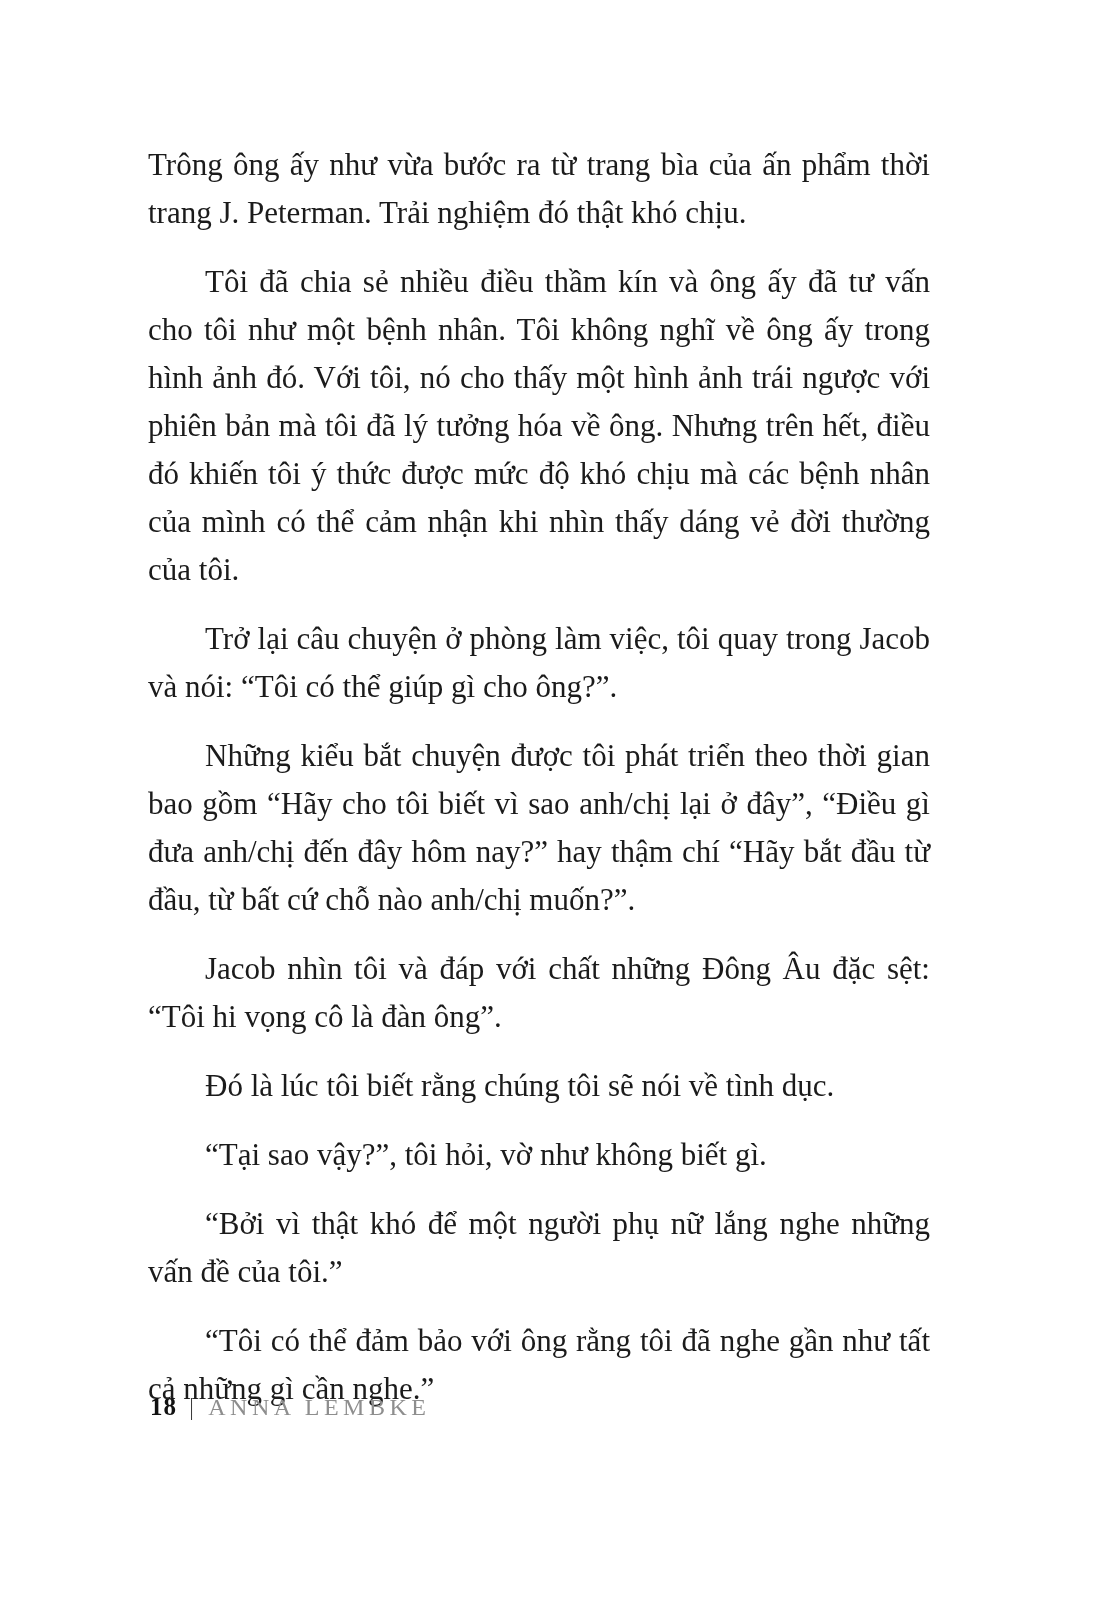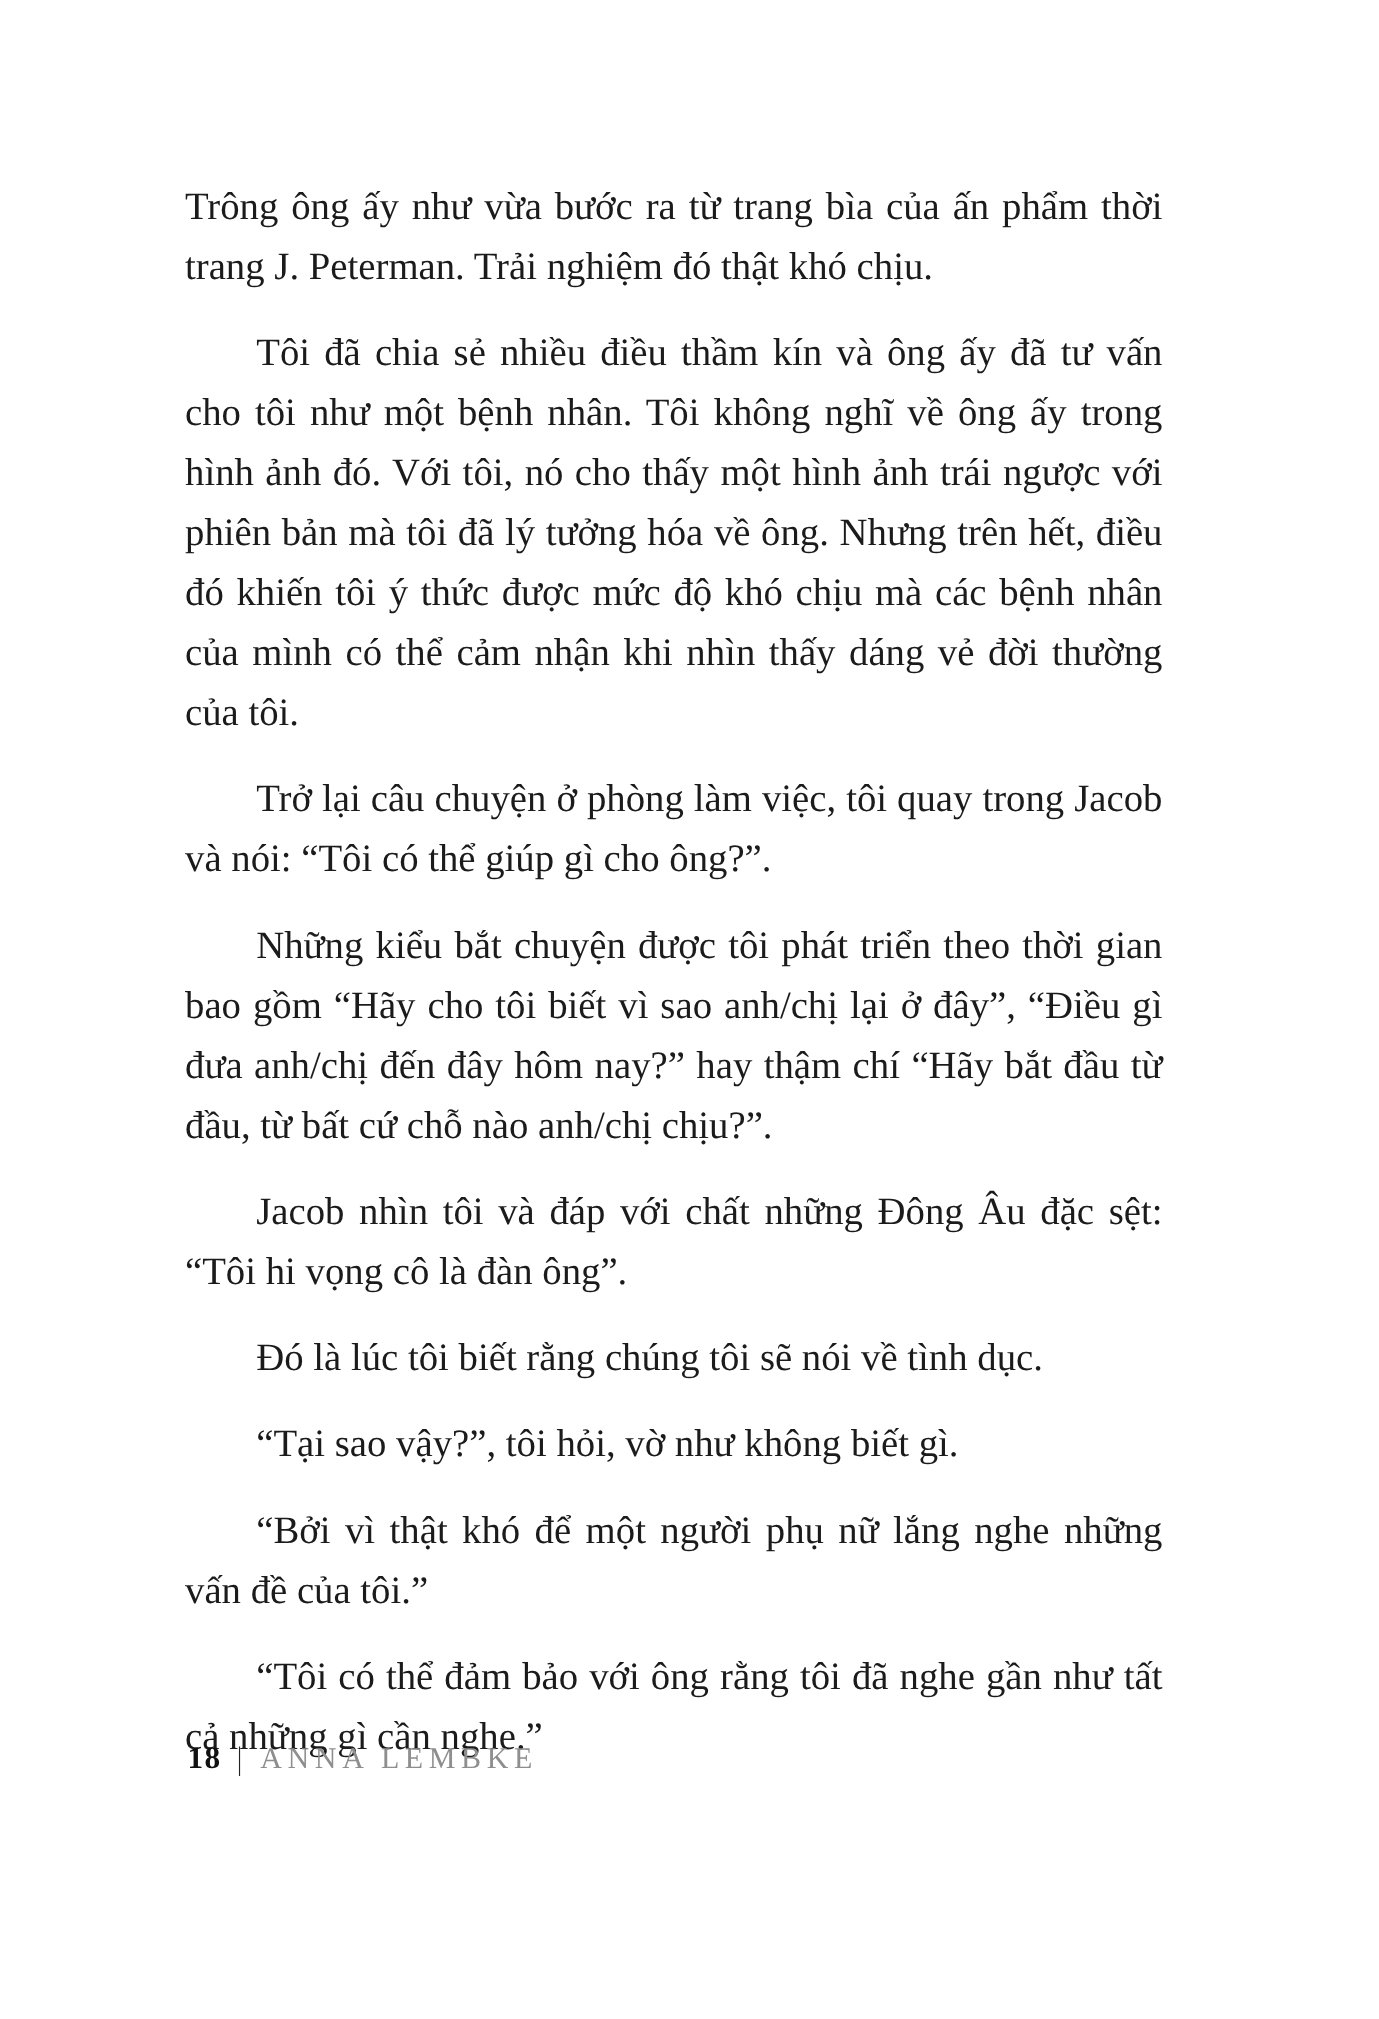--- a/index.html
+++ b/index.html
@@ -60,21 +60,21 @@
 </style>
 </head>
 <body>
 
 <div class="page">
 
   <main class="text-block">
     <p class="para">Trông ông ấy như vừa bước ra từ trang bìa của ấn phẩm thời trang J. Peterman. Trải nghiệm đó thật khó chịu.</p>
     <p class="para indent">Tôi đã chia sẻ nhiều điều thầm kín và ông ấy đã tư vấn cho tôi như một bệnh nhân. Tôi không nghĩ về ông ấy trong hình ảnh đó. Với tôi, nó cho thấy một hình ảnh trái ngược với phiên bản mà tôi đã lý tưởng hóa về ông. Nhưng trên hết, điều đó khiến tôi ý thức được mức độ khó chịu mà các bệnh nhân của mình có thể cảm nhận khi nhìn thấy dáng vẻ đời thường của tôi.</p>
     <p class="para indent">Trở lại câu chuyện ở phòng làm việc, tôi quay trong Jacob và nói: “Tôi có thể giúp gì cho ông?”.</p>
-    <p class="para indent">Những kiểu bắt chuyện được tôi phát triển theo thời gian bao gồm “Hãy cho tôi biết vì sao anh/chị lại ở đây”, “Điều gì đưa anh/chị đến đây hôm nay?” hay thậm chí “Hãy bắt đầu từ đầu, từ bất cứ chỗ nào anh/chị chịu?”.</p>
+    <p class="para indent">Những kiểu bắt chuyện được tôi phát triển theo thời gian bao gồm “Hãy cho tôi biết vì sao anh/chị lại ở đây”, “Điều gì đưa anh/chị đến đây hôm nay?” hay thậm chí “Hãy bắt đầu từ đầu, từ bất cứ chỗ nào anh/chị muốn?”.</p>
     <p class="para indent">Jacob nhìn tôi và đáp với chất những Đông Âu đặc sệt: “Tôi hi vọng cô là đàn ông”.</p>
     <p class="para indent">Đó là lúc tôi biết rằng chúng tôi sẽ nói về tình dục.</p>
     <p class="para indent">“Tại sao vậy?”, tôi hỏi, vờ như không biết gì.</p>
     <p class="para indent">“Bởi vì thật khó để một người phụ nữ lắng nghe những vấn đề của tôi.”</p>
     <p class="para indent">“Tôi có thể đảm bảo với ông rằng tôi đã nghe gần như tất cả những gì cần nghe.”</p>
   </main>
 
   <footer class="footer">
     <span class="page-number">18</span>
     <span class="footer-sep">|</span>

